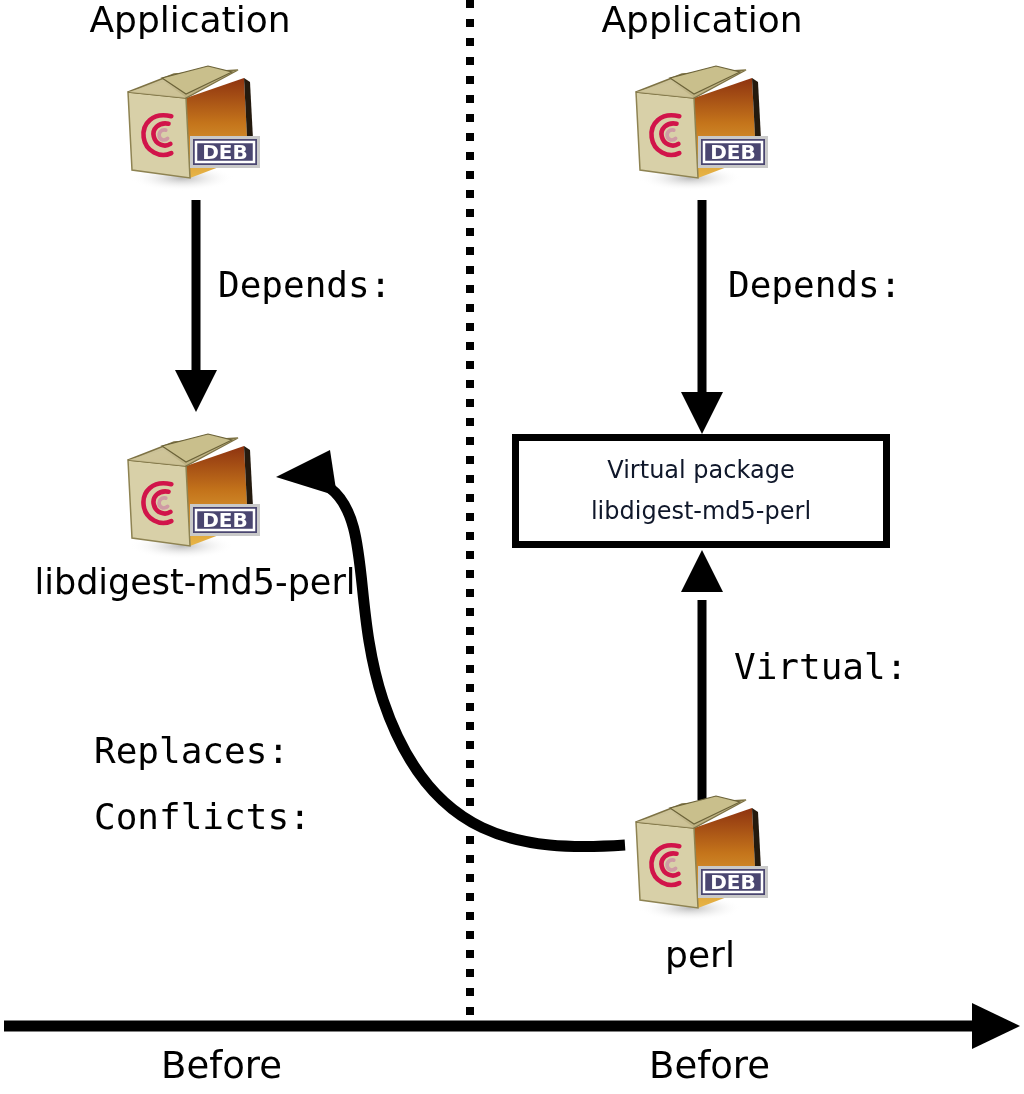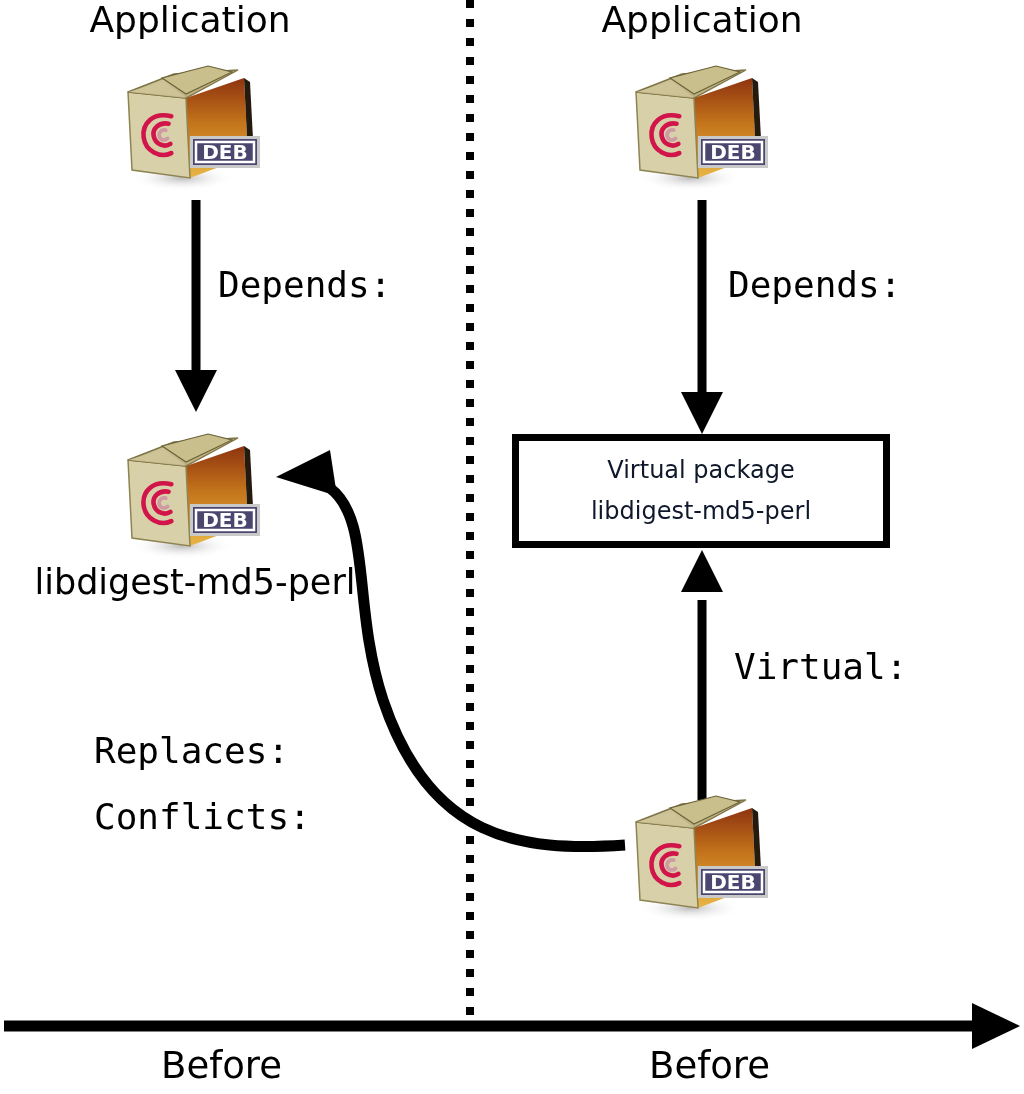--- a/index.html
+++ b/index.html
@@ -296,17 +296,18 @@
       </g>
       <g>
         <rect x="78" y="84" width="70" height="32" fill="#c9c9c9"></rect>
         <rect x="81" y="87" width="64" height="26" fill="#4a4670"></rect>
         <rect x="84" y="90" width="58" height="20" fill="none" stroke="#ffffff" stroke-width="2.5"></rect>
         <text x="113" y="107" font-family="DejaVu Sans, sans-serif" font-size="20" font-weight="bold" fill="#ffffff" text-anchor="middle">DEB</text>
       </g>
     </svg>
   </div>
 
+  <div class="abs label-sans" style="left:570px; top:935px; width:260px;">perl</div>
 
   <div class="abs axis-label" style="left:155px; top:1046px;">Before</div>
   <div class="abs axis-label" style="left:643px; top:1046px;">Before</div>
 
 </div>
 
 </body></html>

